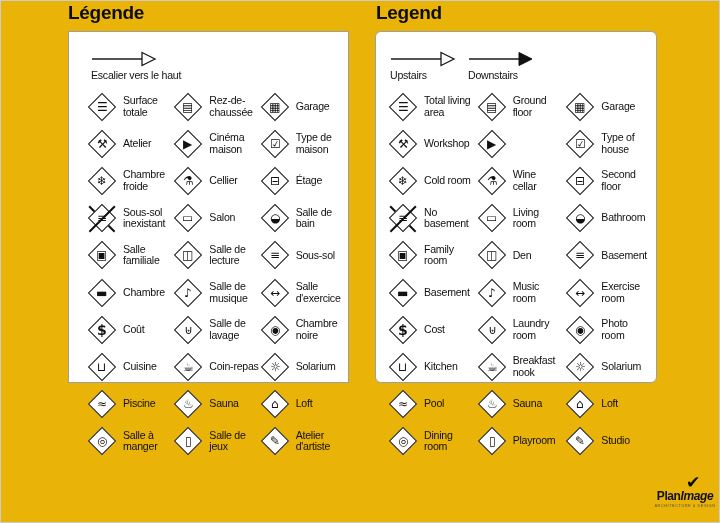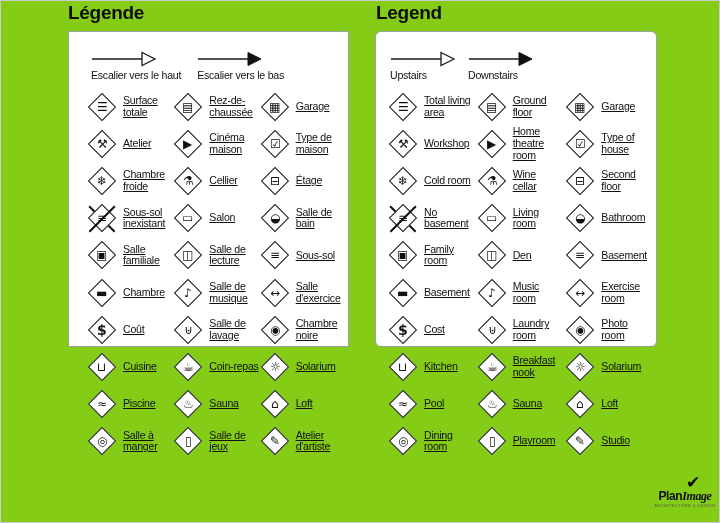--- a/index.html
+++ b/index.html
@@ -1,28 +1,28 @@
 <!DOCTYPE html>
 <html><head>
 <meta charset="utf-8">
 <style>
   html,body { margin:0; padding:0; background:#fff; }
   .canvas {
-    position:relative; width:720px; height:523px; background:#84cc16;
+    position:relative; width:720px; height:523px; background:#eab308;
     border:1px solid #cccccc; box-sizing:border-box; overflow:hidden;
     font-family:"Liberation Sans", sans-serif; color:#111;
   }
   .panel-title {
     position:absolute; top:1px; font-size:19px; font-weight:700;
     letter-spacing:-0.3px; color:#0d0d0d;
   }
   #fr-title { left:67px; }
   #en-title { left:375px;text-align:center; }
   .panel-box {
-    position:absolute; top:30px; height:316px; box-sizing:border-box;
+    position:absolute; top:30px; height:352px; box-sizing:border-box;
     border:1px solid #9e9e9e; background:#fff;
   }
   #fr-box { left:67px; width:281px; }
   #en-box { left:374px; width:282px;border-radius:6px; }
 
   .arrows { display:flex; align-items:flex-start; }
   #fr-box .arrows { padding:19px 0 0 22px; gap:16px; }
   #en-box .arrows { padding:19px 0 0 14px; gap:12px; }
   .arrow-item { display:flex; flex-direction:column; }
   .arrow-label { font-size:10.6px; letter-spacing:-0.25px; margin-top:2px; white-space:nowrap; }
@@ -51,56 +51,49 @@
     font-family:"DejaVu Sans", sans-serif;
   }
   .glyph-bold { font-weight:700; font-size:14px; }
   .crossed::before, .crossed::after {
     content:""; position:absolute; left:-3px; right:-3px; top:50%;
     height:1.7px; background:#0e0e0e;
   }
   .crossed::before { transform:rotate(45deg); }
   .crossed::after  { transform:rotate(-45deg); }
 
-  .cell-label { font-size:10.6px; line-height:11.6px; letter-spacing:-0.25px; color:#101010;text-decoration:underline; }
+  .cell-label { font-size:10.6px; line-height:11.6px; letter-spacing:-0.25px; color:#101010; }
   #fr-box .cell-label { max-width:56px; }
   #en-box .cell-label { max-width:47px; }
 
   .logo { position:absolute; left:651px; top:473px; width:66px; text-align:center; }
   .logo-mark { display:block; font-size:17px; line-height:16px; color:#0a0a0a;
                font-family:"DejaVu Sans", sans-serif; margin-left:16px; }
   .logo-name { font-size:12px; line-height:12px; white-space:nowrap; }
   .logo-name .plan { font-weight:800; letter-spacing:-0.4px; }
   .logo-name .image { font-style:italic; font-weight:700;
-    font-family:Liberation Serif, serif; letter-spacing:-0.4px; }
+    font-family:Liberation Sans, sans-serif; letter-spacing:-0.4px; }
   .logo-sub { font-size:4px; letter-spacing:0.45px; color:#555; margin-top:1px; }
 </style>
 </head>
 <body>
 
 <div class="canvas">
 
   <div class="panel-title" id="fr-title">Légende</div>
   <div class="panel-title" id="en-title">Legend</div>
 
   <div class="panel-box" id="fr-box">
     <div class="arrows">
       <div class="arrow-item">
         <svg class="arrow-svg" width="66" height="16">
           <line x1="1" y1="8" x2="51" y2="8" stroke="#1a1a1a" stroke-width="1.6"></line>
           <polygon points="51,1.5 64,8 51,14.5" fill="#ffffff" stroke="#1a1a1a" stroke-width="1.3"></polygon>
         </svg>
         <span class="arrow-label">Escalier vers le haut</span>
-      </div>
-      <div class="arrow-item">
-        <svg class="arrow-svg" width="66" height="16">
-          <line x1="1" y1="8" x2="51" y2="8" stroke="#1a1a1a" stroke-width="1.6"></line>
-          <polygon points="51,1.5 64,8 51,14.5" fill="#111111" stroke="#111111" stroke-width="1"></polygon>
-        </svg>
-        <span class="arrow-label">Escalier vers le bas</span>
       </div>
     </div>
     <div class="legend-grid">
         <div class="cell">
           <div class="icon-wrap">
             <div class="diamond">
               <span class="glyph">☰</span>
             </div>
           </div>
           <div class="cell-label">Surface totale</div>
@@ -389,21 +382,20 @@
             </div>
           </div>
           <div class="cell-label">Workshop</div>
         </div>
         <div class="cell">
           <div class="icon-wrap">
             <div class="diamond">
               <span class="glyph">▶</span>
             </div>
           </div>
-          <div class="cell-label">Home theatre room</div>
         </div>
         <div class="cell">
           <div class="icon-wrap">
             <div class="diamond">
               <span class="glyph">☑</span>
             </div>
           </div>
           <div class="cell-label">Type of house</div>
         </div>
         <div class="cell">

